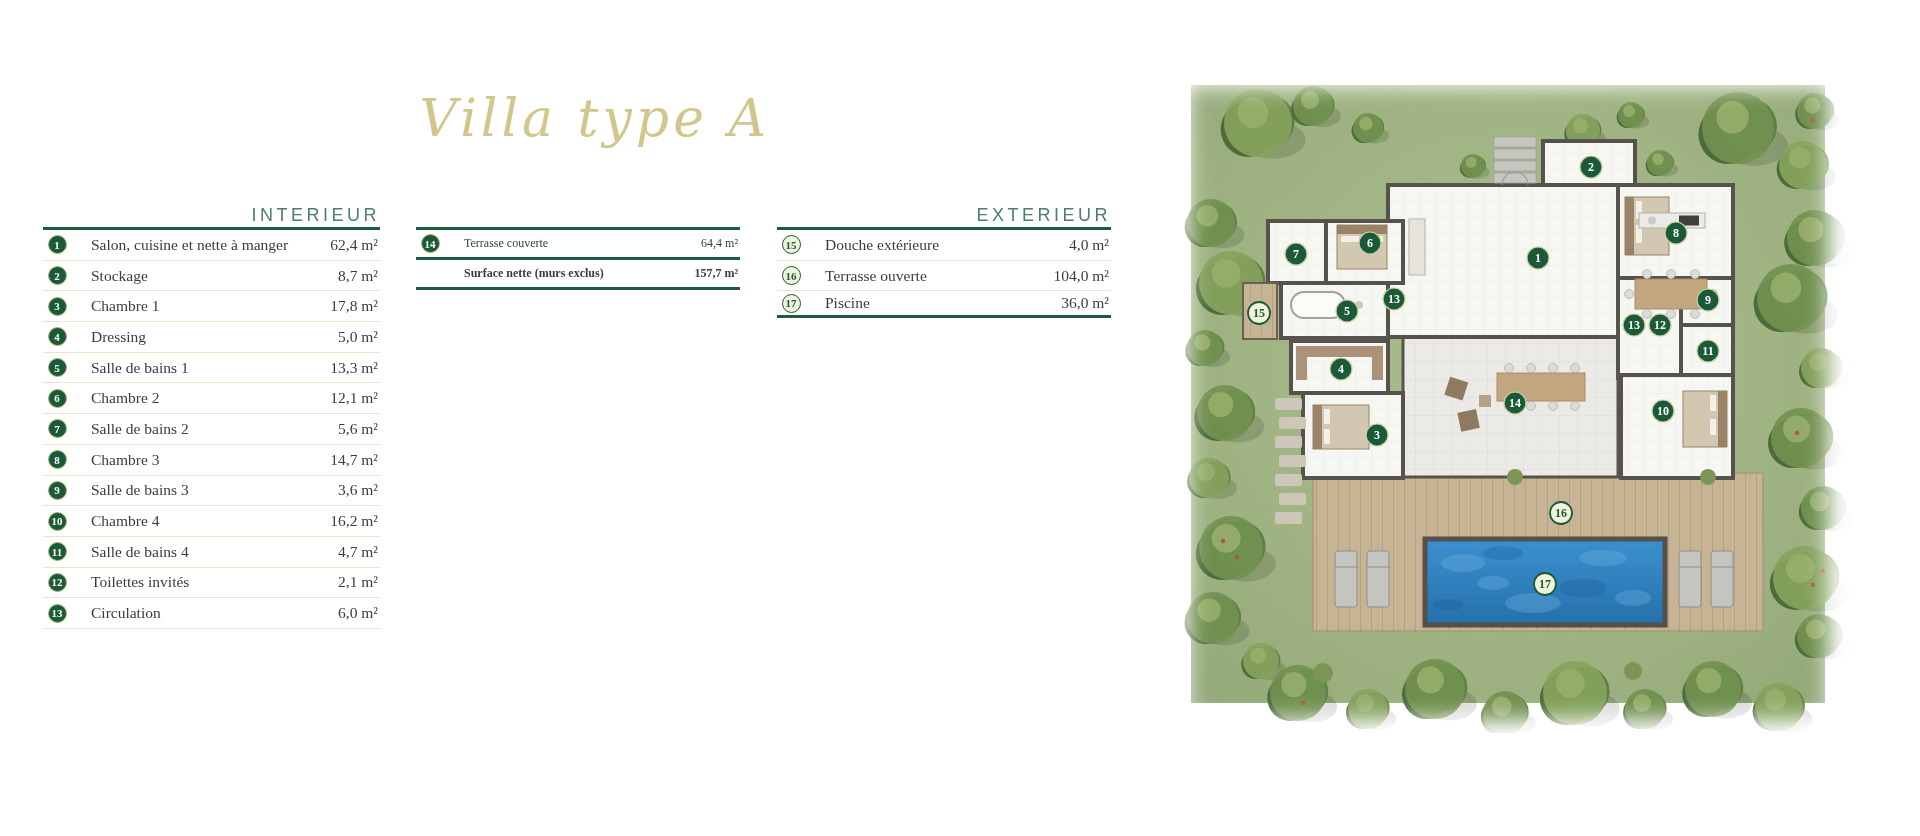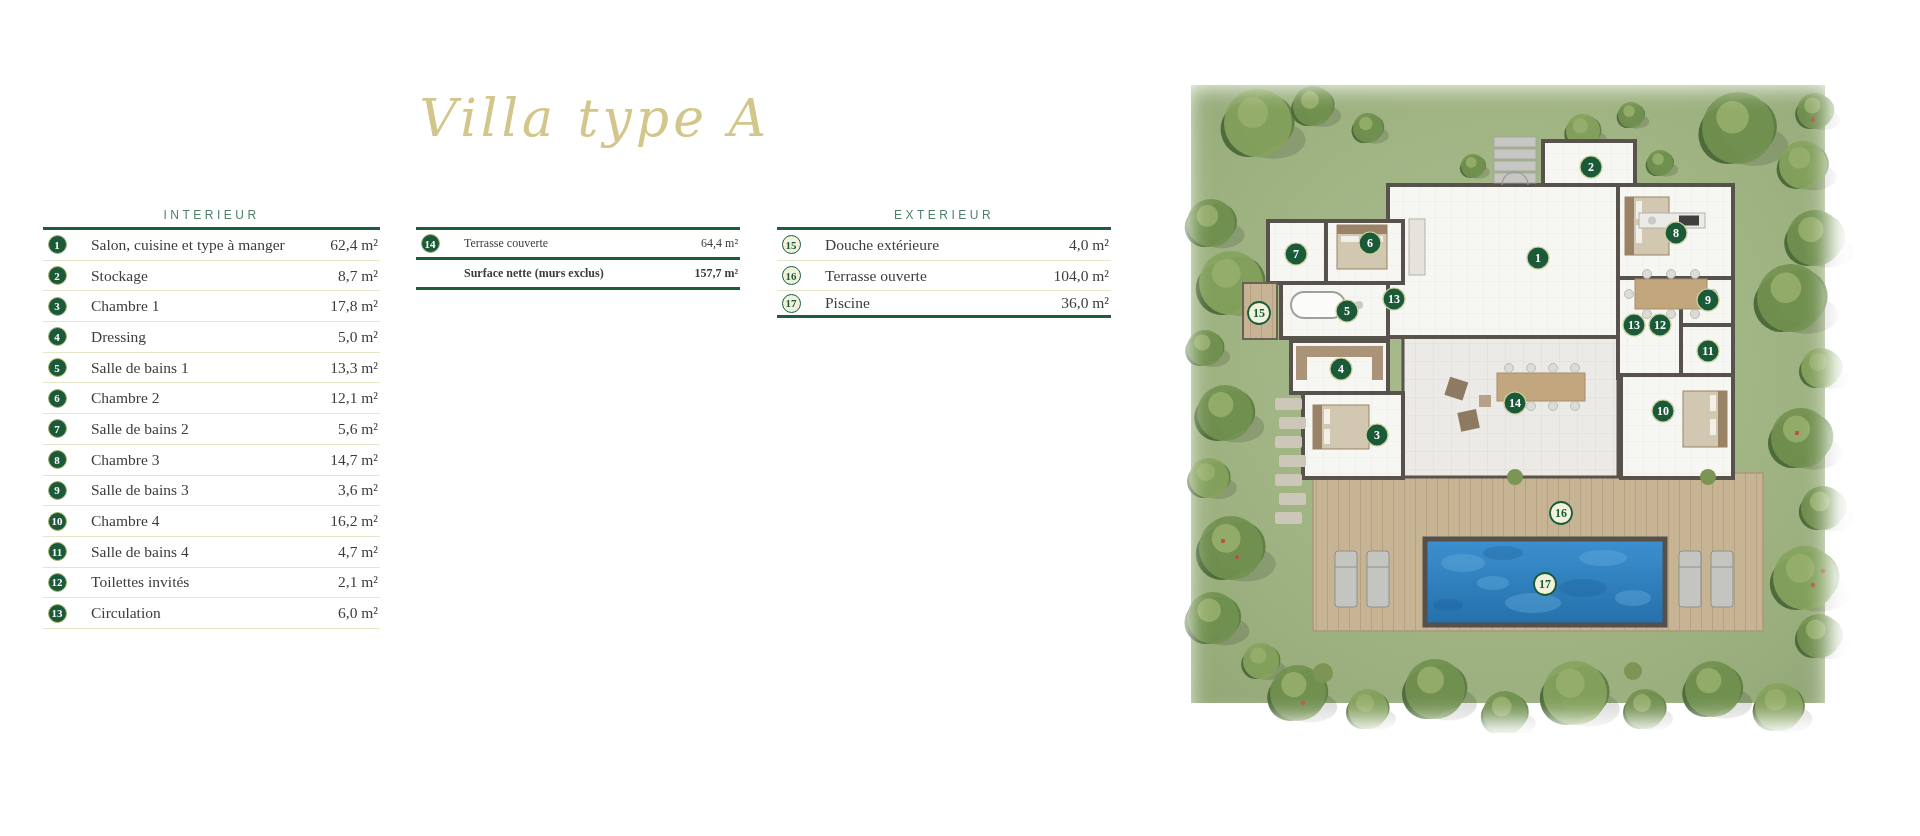--- a/index.html
+++ b/index.html
@@ -22,22 +22,22 @@
 
   .villa-title{position:absolute;left:386px;top:88px;width:384px;text-align:right;
     font-family:"DejaVu Serif",serif;font-style:italic;font-weight:400;
     font-size:52px;letter-spacing:4px;color:var(--gold)}
 
   .col{position:absolute}
   .col-interior{left:43px;top:205px;width:337px}
   .col-surfaces{left:416px;top:227px;width:324px}
   .col-exterior{left:777px;top:205px;width:334px}
 
-  .section-header{font-family:"Liberation Sans",sans-serif;font-size:12px;font-weight:400;
-    letter-spacing:3.5px;color:var(--header-green);text-align:center;height:22px;line-height:20px}
+  .section-header{font-family:"Liberation Sans",sans-serif;font-size:18px;font-weight:400;
+    letter-spacing:3.5px;color:var(--header-green);text-align:right;height:22px;line-height:20px}
   .rows{border-top:3px solid var(--rule-green)}
 
   .row{display:flex;align-items:center;height:30.7px;border-bottom:1px solid var(--sep-cream);
     font-size:15.5px}
   .badge-slot{width:20px;margin-left:4px;display:flex;justify-content:center;flex:none}
   .badge{display:inline-flex;align-items:center;justify-content:center;
     width:19px;height:19px;border-radius:50%;background:var(--badge-dark);color:#fff;
     font-size:11px;font-weight:700;border:1px solid #a9b26d}
   .row.light .badge{background:var(--badge-light-bg);color:var(--badge-dark);
     border:1.5px solid var(--badge-dark)}
@@ -60,21 +60,21 @@
 
   <div class="villa-title">Villa type A</div>
 
   <div class="col col-interior">
     <div class="section-header">INTERIEUR</div>
     <div class="rows">
       <div class="row">
           <span class="badge-slot">
             <span class="badge">1</span>
           </span>
-          <span class="label">Salon, cuisine et type à manger</span>
+          <span class="label">Salon, cuisine et nette à manger</span>
           <span class="value">62,4 m²</span>
         </div>
         <div class="row">
           <span class="badge-slot">
             <span class="badge">2</span>
           </span>
           <span class="label">Stockage</span>
           <span class="value">8,7 m²</span>
         </div>
         <div class="row">

